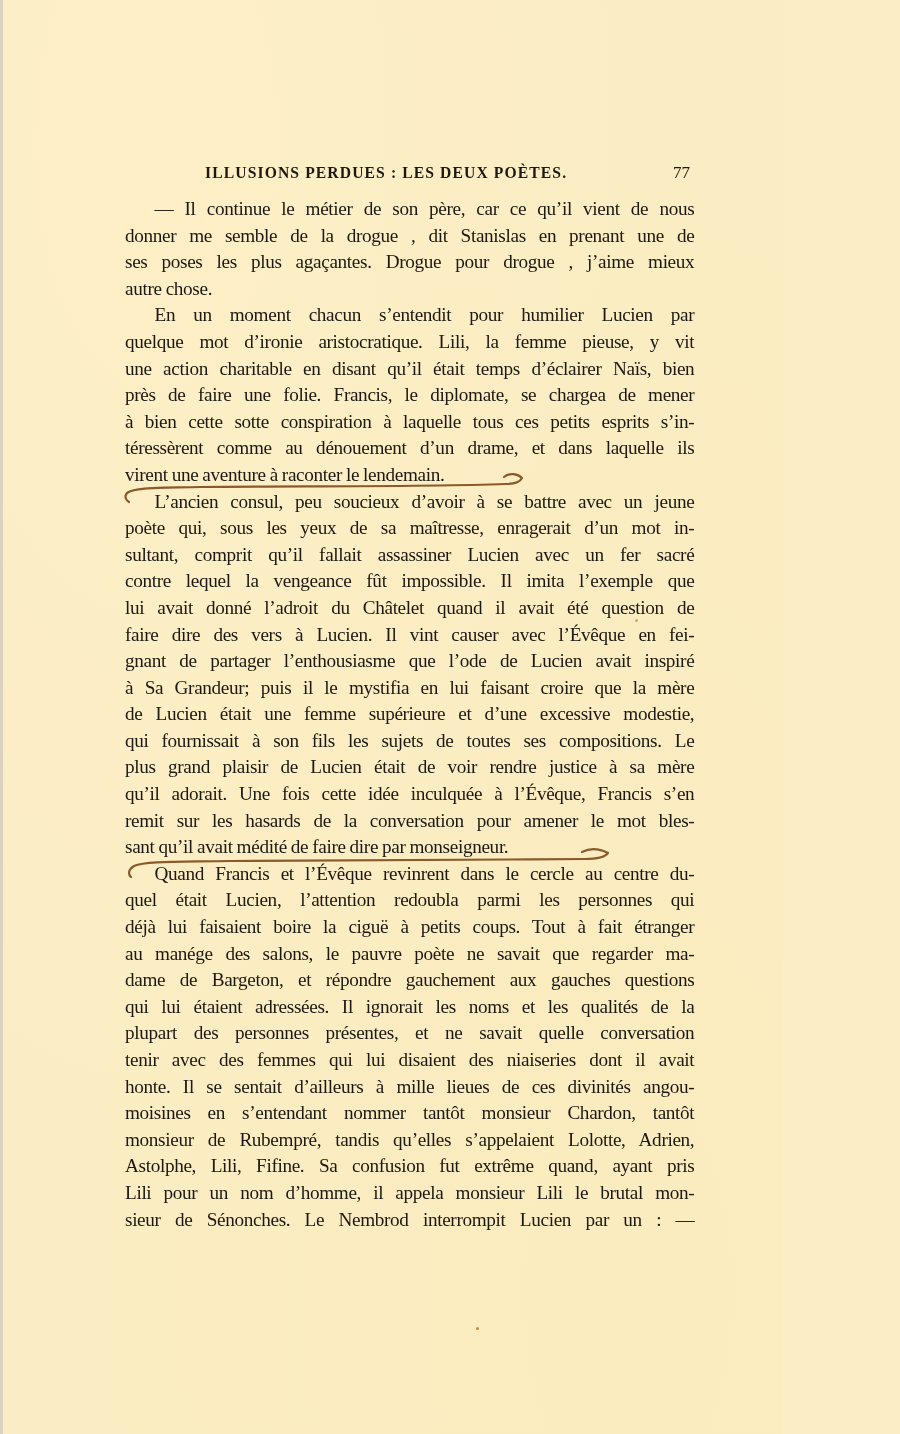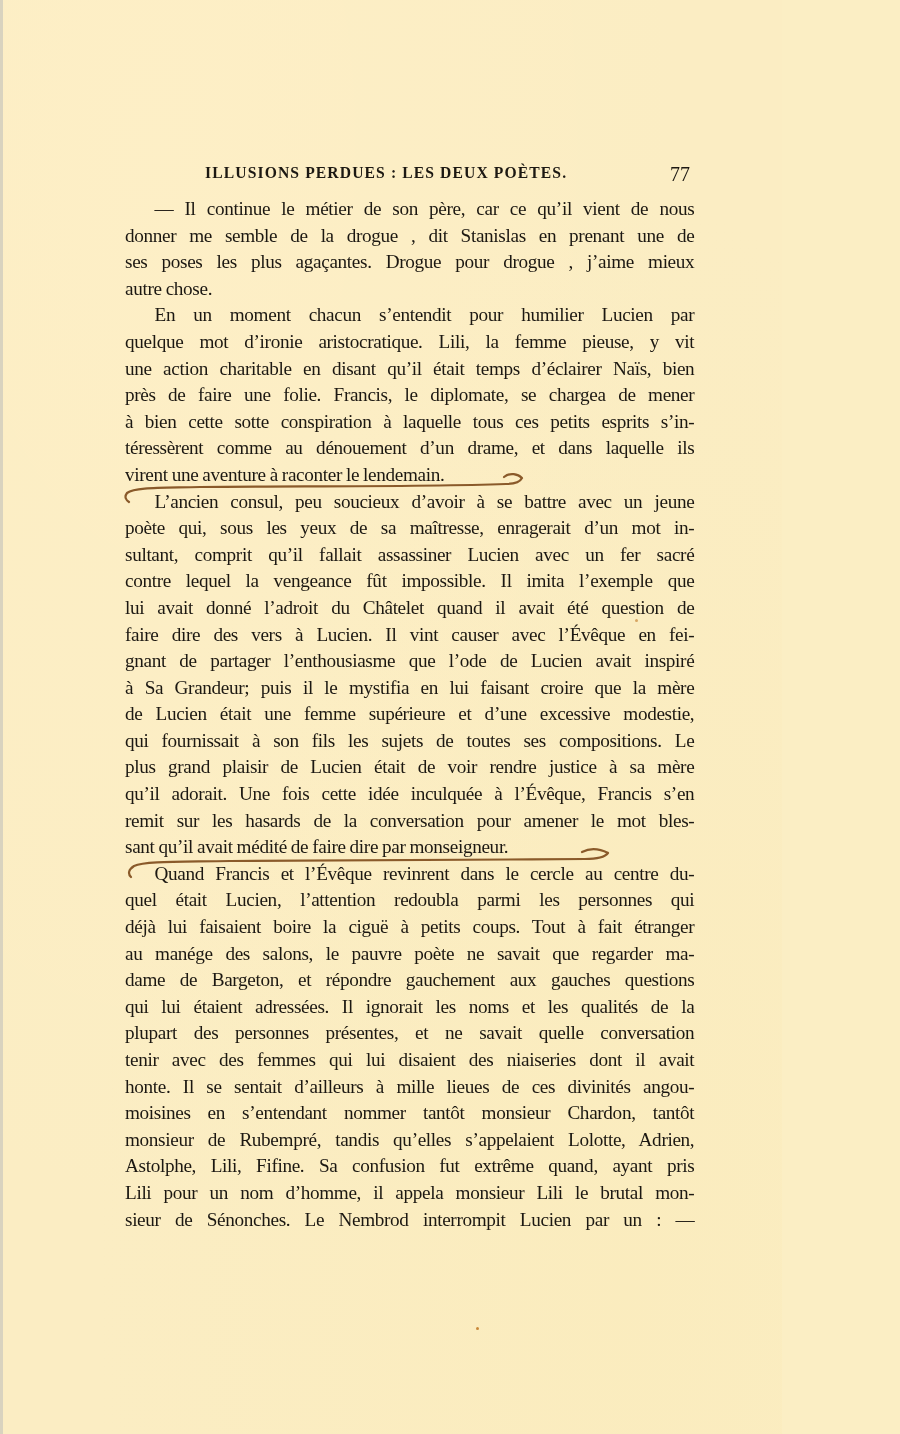--- a/index.html
+++ b/index.html
@@ -24,21 +24,21 @@
   .header {
     position: absolute; left: 205px; top: 163px; width: 485px; height: 26px;
   }
   .running-title {
     position: absolute; left: 0; top: 0;
     font-size: 17px; font-weight: bold; letter-spacing: 1.2px;
     font-variant: small-caps; text-transform: uppercase;
     transform: scaleX(0.92); transform-origin: left;
   }
   .folio {
-    position: absolute; right: 0; top: 0; font-size: 20px;
+    position: absolute; right: 0; top: 0; font-size: 17px;
   }
   .text-block {
     position: absolute; left: 125px; top: 196px; width: 578px;
   }
   .line {
     height: 26.6px; line-height: 26.6px;
     font-size: 19.5px;
     text-align: justify; text-align-last: justify;
     white-space: nowrap;
     letter-spacing: -0.35px;

